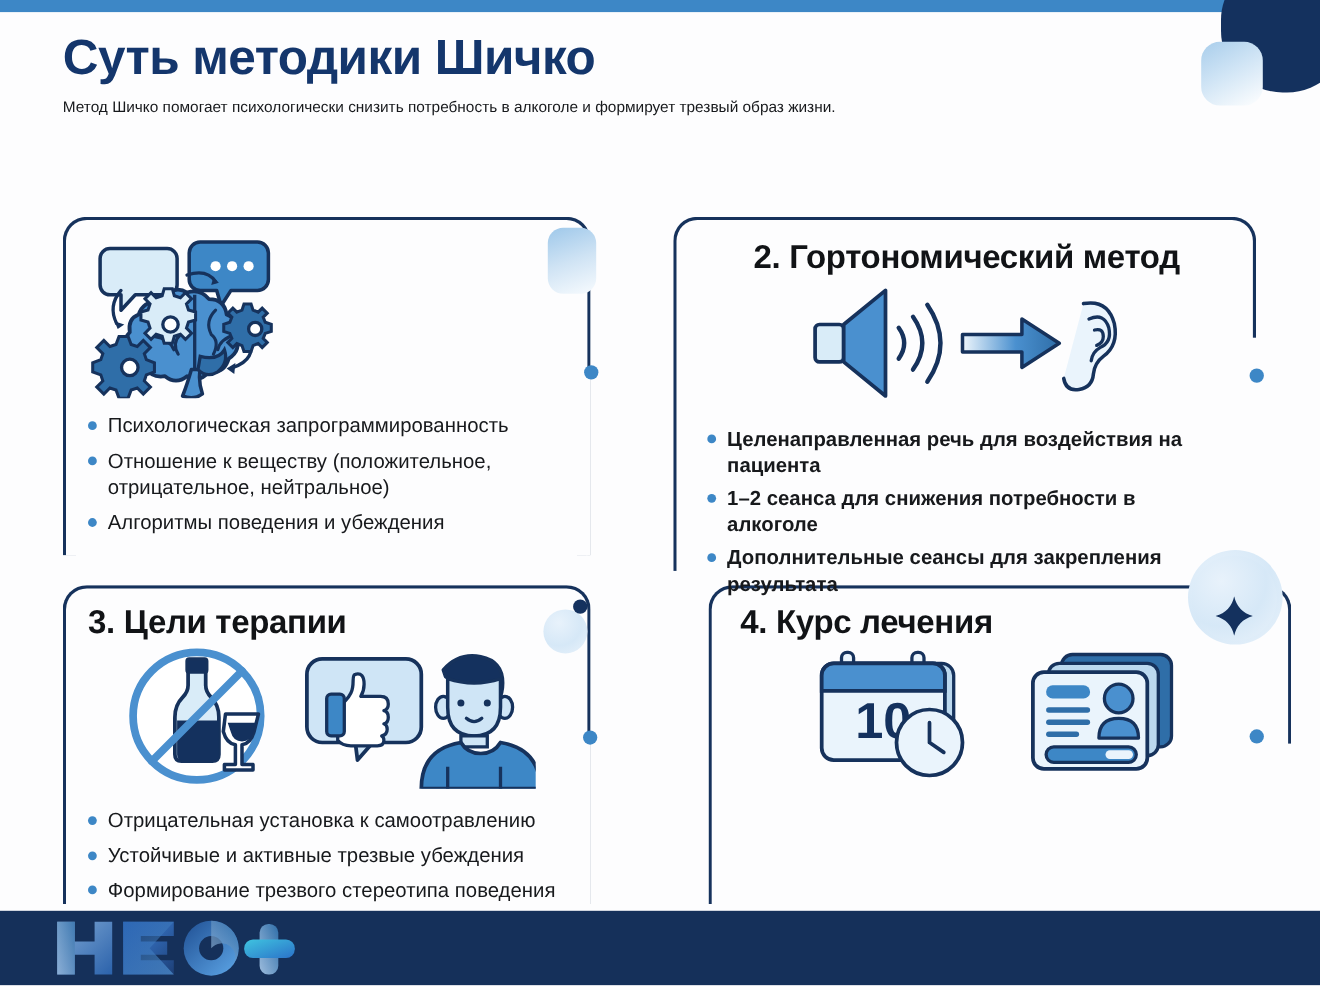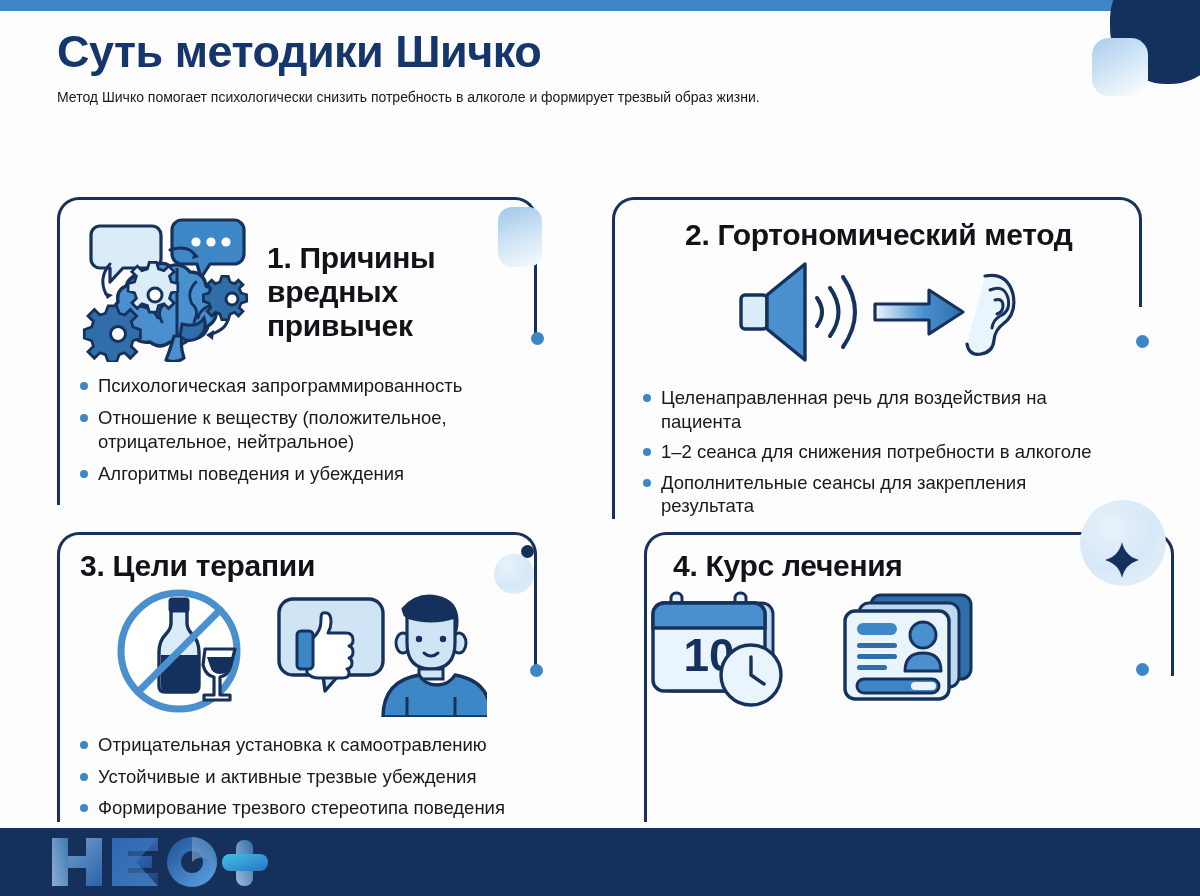--- a/index.html
+++ b/index.html
@@ -185,31 +185,31 @@
     padding: 12px 0 0 18px;
     gap: 4px;
   }
   #card1 .c1-title { width: 215px; padding-top: 6px; }
   #card1 .bullets { padding: 8px 16px 0 18px; }
 
   
   #card2 .c2-title { padding: 18px 0 0 26px; margin-left: 44px; }
   #card2 .c2-icon  { display:flex; justify-content:center; padding-top: 8px; }
   #card2 .bullets  { padding: 18px 20px 0 26px; }
-  #card2 .bullets li { margin-bottom: 7px; }
+  #card2 .bullets li { margin-bottom: 7px; font-weight: bold; }
 
   
   #card3 .c3-title { padding: 14px 0 0 20px; }
   #card3 .c3-icon  { display:flex; justify-content:center; align-items:flex-end; padding-top: 2px; }
   #card3 .bullets  { padding: 12px 14px 0 18px; }
   #card3 .bullets li { margin-bottom: 8px; }
 
   
   #card4 .c4-title { padding: 14px 0 0 26px; }
-  #card4 .c4-icon  { display:flex; gap: 40px; padding-top: 6px; }
+  #card4 .c4-icon  { display:flex; justify-content:center; gap: 40px; padding-top: 6px; }
   #card4 .bullets  { padding: 22px 22px 0 26px; }
   #card4 .bullets li { margin-bottom: 10px; }
 
   
   .footer {
     position: absolute;
     left: 0; bottom: 0;
     width: 1200px;
     height: 68px;
     background: #15305a;
@@ -280,21 +280,20 @@
               <g stroke="#16325c" stroke-width="3" fill="#2f6ea8">
                 <path d="M152 74 l5 -2 2 -6 7 0 2 6 5 2 4 -4 5 5 -4 4 2 5 6 2 0 7 -6 2 -2 5 4 4 -5 5 -4 -4 -5 2 -2 6 -7 0 -2 -6 -5 -2 -4 4 -5 -5 4 -4 -2 -5 -6 -2 0 -7 6 -2 2 -5 -4 -4 5 -5 z" transform="translate(-8,0) scale(0.92) translate(6,4)"></path>
               </g>
               <circle cx="154" cy="87" r="6" fill="#ffffff" stroke="#16325c" stroke-width="3"></circle>
               <g stroke="#16325c" stroke-width="3" fill="#2f6ea8">
                 <path d="M24 106 l6 -2 3 -8 9 0 3 8 6 2 6 -6 7 7 -6 6 2 6 8 3 0 9 -8 3 -2 6 6 6 -7 7 -6 -6 -6 2 -3 8 -9 0 -3 -8 -6 -2 -6 6 -7 -7 6 -6 -2 -6 -8 -3 0 -9 8 -3 2 -6 -6 -6 7 -7 z" transform="translate(-2,0) scale(0.92) translate(2,6)"></path>
               </g>
               <circle cx="40" cy="122" r="7.5" fill="#ffffff" stroke="#16325c" stroke-width="3"></circle>
             </svg>
           </span>
-          <div class="card-title c1-title">1. Причины вредных привычек</div>
         </div>
         <ul class="bullets">
           <li>Психологическая запрограммированность</li>
           <li>Отношение к веществу (положительное, отрицательное, нейтральное)</li>
           <li>Алгоритмы поведения и убеждения</li>
         </ul>
       </div>
     </div>
 
     <div class="edge-dot blue" style="left:1136px; top:140px;"></div>

